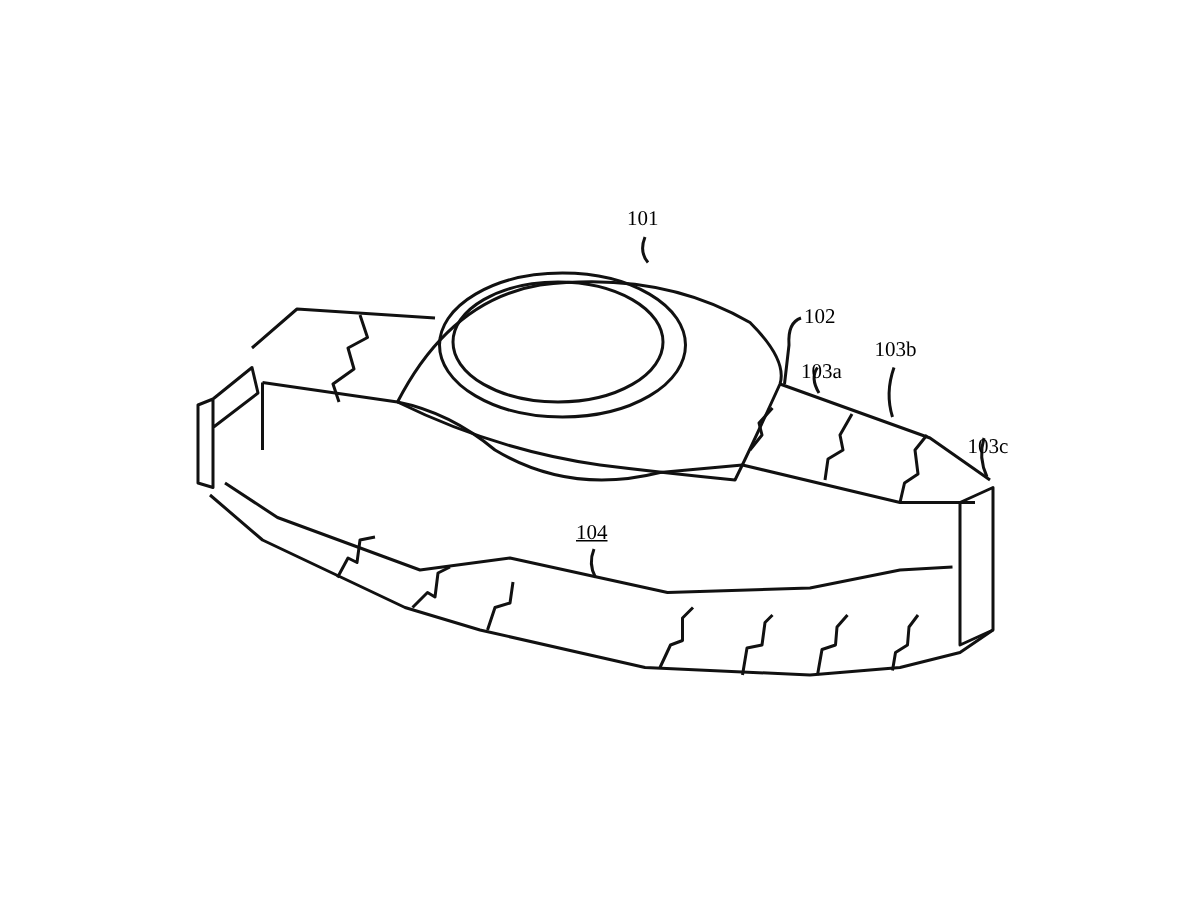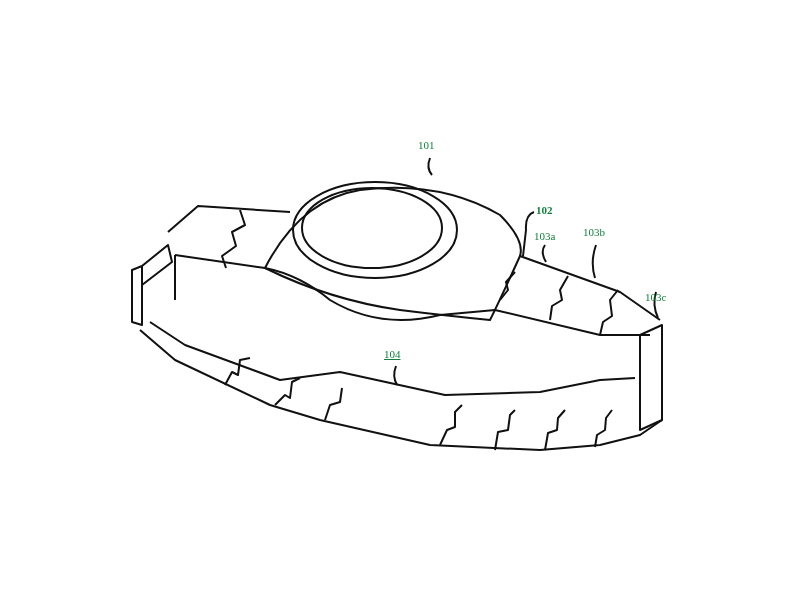--- a/index.html
+++ b/index.html
@@ -1,18 +1,18 @@
 <!DOCTYPE html>
 <html><head>
   <meta charset="utf-8">
   <style>
     html, body { margin: 0; padding: 0; background: #ffffff; }
     body { width: 800px; height: 600px; overflow: hidden; position: relative; font-family: "Liberation Serif", "DejaVu Serif", serif; }
     #fig { position: absolute; left: 0; top: 0; width: 800px; height: 600px; }
-    .label { position: absolute; font-size: 11px; color: #15803d; line-height: 1; }
+    .label { position: absolute; font-size: 14px; color: #000000; line-height: 1; }
   </style>
 </head>
 <body>
 
 <svg id="fig" viewBox="0 0 800 600" xmlns="http://www.w3.org/2000/svg">
   <g fill="none" stroke="#111" stroke-width="2" stroke-linejoin="round">
 
     <path d="M168,232 L198,206 L290,212 M520,256 L620,292 L660,320"></path>
 
     <path d="M175,255 L265,268 Q300,275 330,300 Q380,330 440,315 L495,310 L600,335 L650,335"></path>
@@ -36,17 +36,17 @@
     <path d="M430,158 Q426,168 432,175"></path>
     <path d="M534,212 Q525,215 526,230 L523,256"></path>
     <path d="M545,245 Q540,252 546,262"></path>
     <path d="M596,245 Q590,262 595,278"></path>
     <path d="M656,292 Q652,305 658,318"></path>
     <path d="M396,366 Q392,376 397,385"></path>
   </g>
 </svg>
 
 <div class="label" style="left:418px;top:140px;">101</div>
-<div class="label" style="left:536px;top:205px;font-weight:bold;">102</div>
-<div class="label" style="left:534px;top:231px;">103a</div>
+<div class="label" style="left:536px;top:205px;">102</div>
+<div class="label" style="left:534px;top:242px;">103a</div>
 <div class="label" style="left:583px;top:227px;">103b</div>
 <div class="label" style="left:645px;top:292px;">103c</div>
 <div class="label" style="left:384px;top:349px;text-decoration:underline;">104</div>
 
 </body></html>

